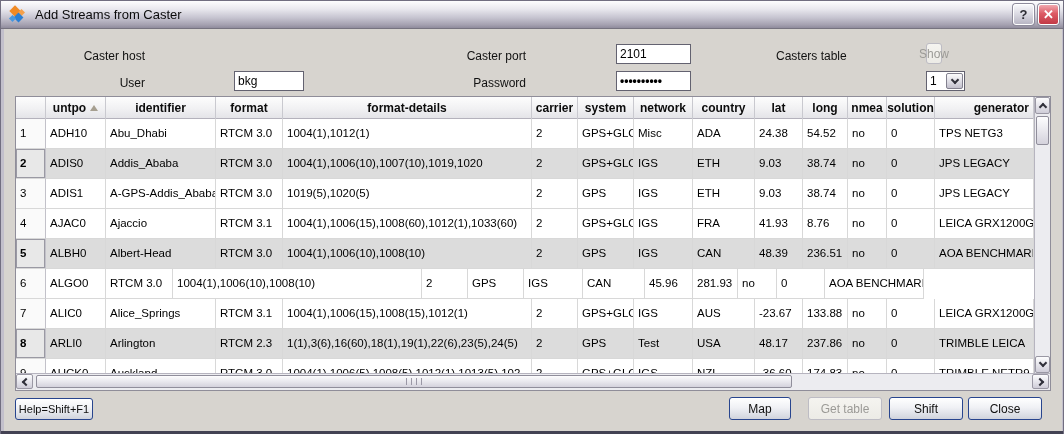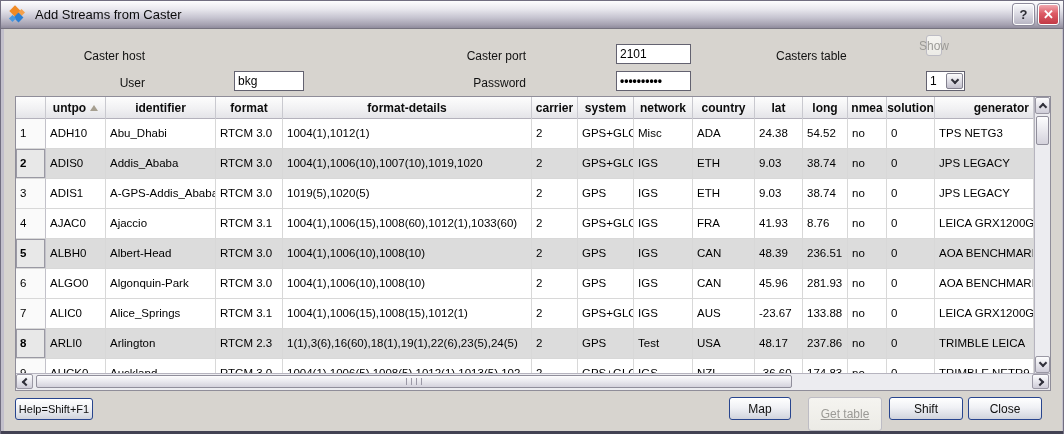--- a/index.html
+++ b/index.html
@@ -99,21 +99,21 @@
     <span class="tb-btn tb-help">?</span>
     <span class="tb-btn tb-close">✕</span>
   </div>
 
   <div class="body-area">
 
     <div class="flabel r-align" style="left:37px;top:19px;width:104px;">Caster host</div>
     <div class="flabel r-align" style="left:427px;top:19px;width:95px;">Caster port</div>
     <div class="field" style="left:612px;top:15px;width:75px;height:20px;">2101</div>
     <div class="flabel" style="left:772px;top:19px;width:120px;">Casters table</div>
-    <div class="xp-btn disabled" style="left:922px;top:6px;width:16px;height:21px;">Show</div>
+    <div class="xp-btn disabled" style="left:922px;top:14px;width:16px;height:21px;">Show</div>
 
     <div class="flabel r-align" style="left:37px;top:46px;width:104px;">User</div>
     <div class="field" style="left:230px;top:42px;width:70px;height:20px;">bkg</div>
     <div class="flabel r-align" style="left:427px;top:46px;width:95px;">Password</div>
     <div class="field" style="left:612px;top:42px;width:75px;height:20px;font-weight:bold;letter-spacing:0px;">••••••••••</div>
     <div class="combo" style="left:922px;top:42px;width:39px;height:20px;">
       <span class="cval">1</span>
       <span class="combo-btn">
           <span class="chev down"></span>
         </span>
@@ -243,21 +243,20 @@
               <div class="tcell" style="width: 62px;">CAN</div>
               <div class="tcell" style="width: 48px;">48.39</div>
               <div class="tcell" style="width: 45px;">236.51</div>
               <div class="tcell" style="width: 39px;">no</div>
               <div class="tcell" style="width: 48px;">0</div>
               <div class="tcell" style="width: 99px;">AOA BENCHMARK</div>
             </div>
             <div class="trow">
               <div class="rownum" style="width: 30px;">6</div>
               <div class="tcell" style="width: 60px;">ALGO0</div>
-              <div class="tcell" style="width: 110px;">Algonquin-Park</div>
               <div class="tcell" style="width: 67px;">RTCM 3.0</div>
               <div class="tcell" style="width: 249px;">1004(1),1006(10),1008(10)</div>
               <div class="tcell" style="width: 46px;">2</div>
               <div class="tcell" style="width: 56px;">GPS</div>
               <div class="tcell" style="width: 59px;">IGS</div>
               <div class="tcell" style="width: 62px;">CAN</div>
               <div class="tcell" style="width: 48px;">45.96</div>
               <div class="tcell" style="width: 45px;">281.93</div>
               <div class="tcell" style="width: 39px;">no</div>
               <div class="tcell" style="width: 48px;">0</div>
@@ -337,19 +336,19 @@
             </span>
         </div>
         <div class="sb-btn" style="left:1016px;top:0;width:17px;height:15px;">
             <span class="chev right"></span>
           </div>
       </div>
     </div>
 
     <div class="xp-btn" style="left:11px;top:369px;width:78px;height:22px;font-size:11px;">Help=Shift+F1</div>
     <div class="xp-btn" style="left:725px;top:368px;width:62px;height:23px;">Map</div>
-    <div class="xp-btn disabled" style="left:804px;top:368px;width:74px;height:34px;text-decoration:underline;">Get table</div>
+    <div class="xp-btn disabled" style="left:804px;top:368px;width:74px;height:23px;">Get table</div>
     <div class="xp-btn" style="left:885px;top:368px;width:74px;height:23px;">Shift</div>
     <div class="xp-btn" style="left:964px;top:368px;width:74px;height:23px;">Close</div>
 
   </div>
   <div class="window-bottom"></div>
 </div>
 
 </body></html>

